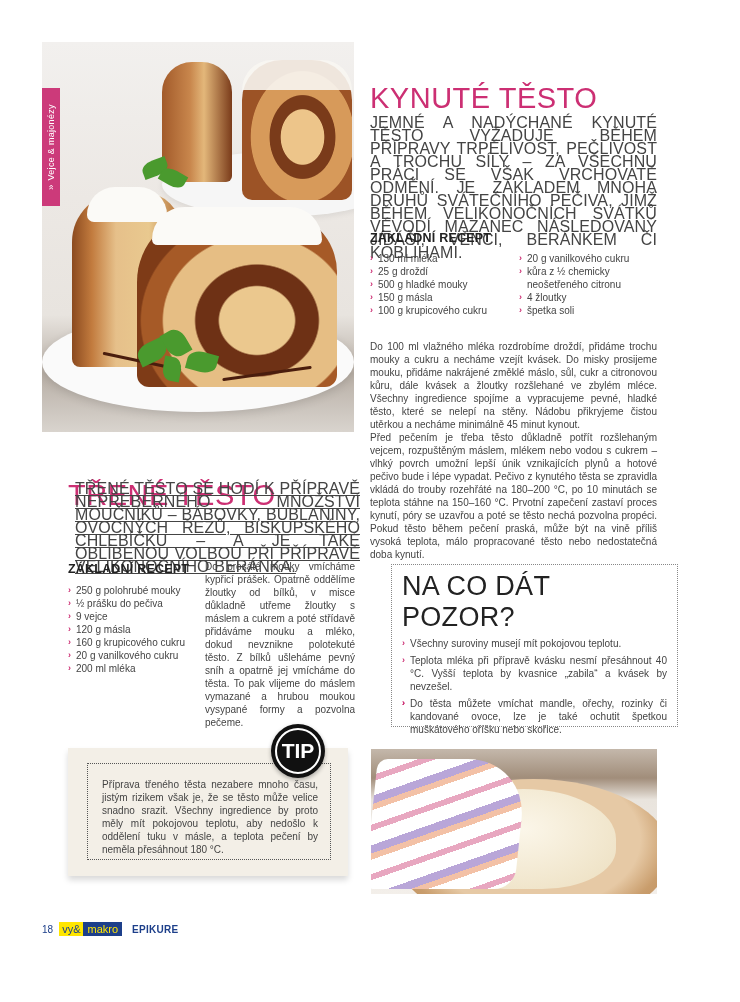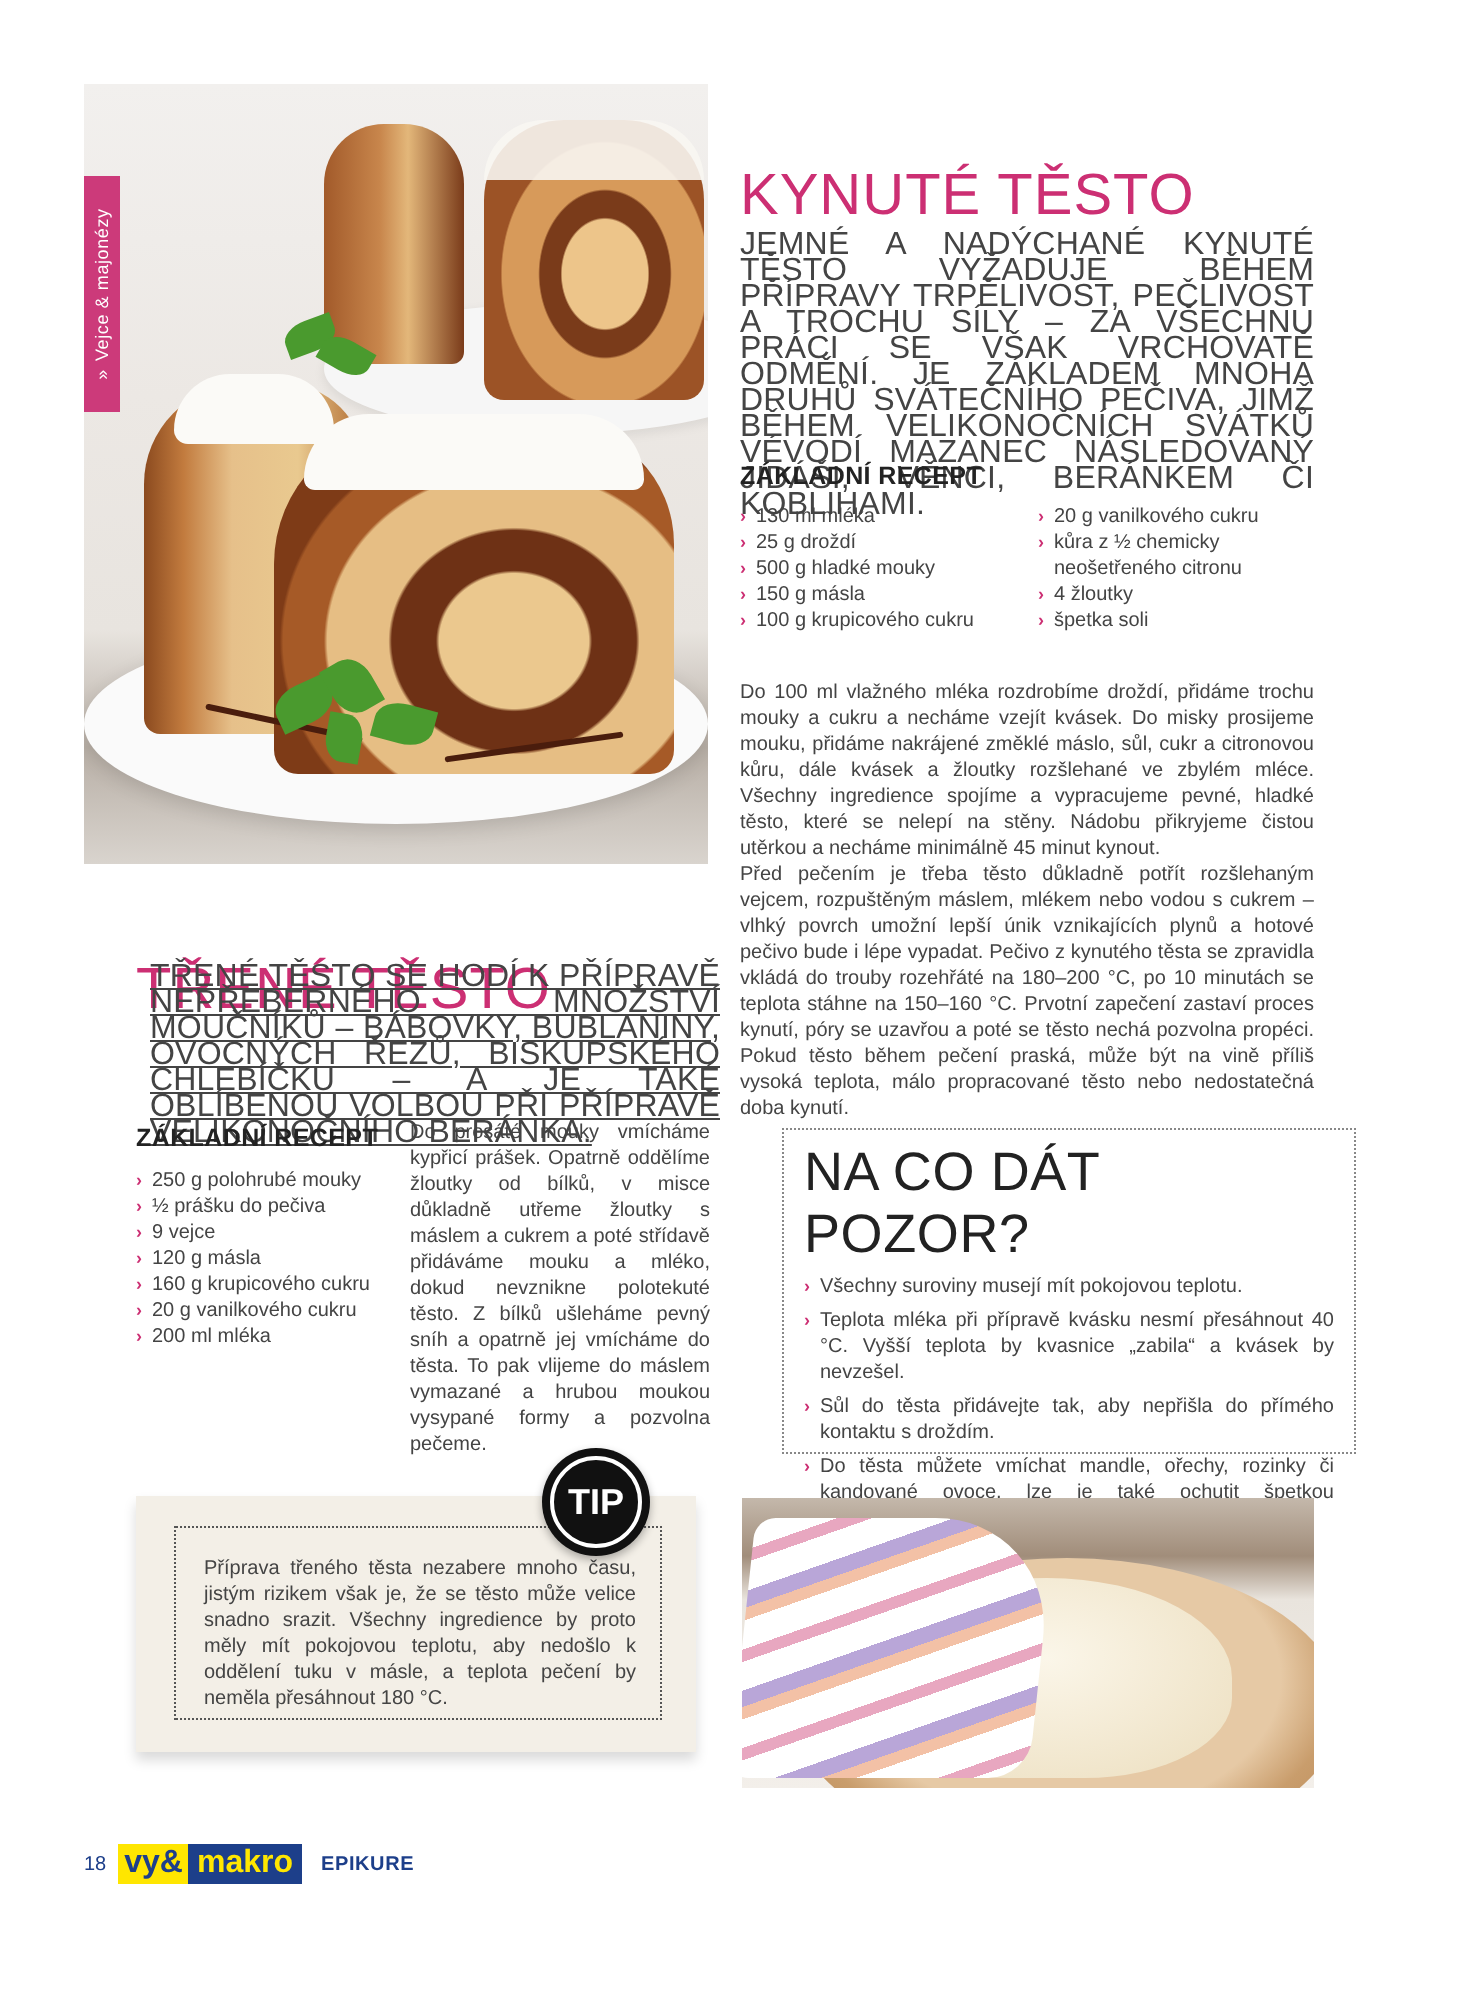--- a/index.html
+++ b/index.html
@@ -39,34 +39,34 @@
   .caution h3 { font-size: 27px; font-weight: normal; color: #222; margin-bottom: 4px; letter-spacing: 0.3px; }
   .caution ul { list-style: none; font-size: 10px; line-height: 13px; color: #444; }
   .caution li { padding-left: 8px; position: relative; margin-bottom: 4px; text-align: justify; }
   .caution li .bul { position: absolute; left: 0; top: 0; color: #cc2f73; font-weight: bold; font-size: 9px; }
 
   
   .tip-box { left: 68px; top: 748px; width: 280px; height: 128px; background: #f3efe7; box-shadow: 0 4px 6px rgba(0,0,0,0.15); }
   .tip-inner { position: absolute; left: 19px; top: 15px; width: 244px; height: 97px; border: 1.5px dotted #555; padding: 14px 12px 0 14px; }
   .tip-text { font-size: 10px; line-height: 13px; color: #444; text-align: justify; }
   .tip-badge { left: 271px; top: 724px; width: 54px; height: 54px; border-radius: 50%; background: #111; display: flex; align-items: center; justify-content: center; box-shadow: 0 2px 4px rgba(0,0,0,0.3); }
-  .tip-badge-ring { width: 46px; height: 46px; border-radius: 50%; border: 2px solid #fff; display: flex; align-items: center; justify-content: center; color: #fff; font-size: 18px; font-weight: bold; }
+  .tip-badge-ring { width: 46px; height: 46px; border-radius: 50%; border: 2px solid #fff; display: flex; align-items: center; justify-content: center; color: #fff; font-size: 21px; font-weight: bold; }
 
   
   .photo-dough { left: 371px; top: 749px; width: 286px; height: 145px; overflow: hidden;
     background: linear-gradient(180deg, #c4b8ab 0%, #a18d7a 20%, #e9e4dd 35%, #f3efea 100%); }
   .bowl { left: 25px; top: 30px; width: 275px; height: 150px; border-radius: 50%; background: radial-gradient(ellipse at 50% 40%, #e6c9a5 0 55%, #c99d6c 70%, #b58352 100%); }
   .dough { left: 60px; top: 40px; width: 185px; height: 100px; border-radius: 50% 50% 40% 40%; background: radial-gradient(ellipse at 50% 40%, #fbf6e9, #efe3c7 80%); }
   .towel { left: 0px; top: 10px; width: 150px; height: 130px; border-radius: 10px 60px 20px 10px;
     background: repeating-linear-gradient(160deg, #fff 0 14px, #e8a7c0 14px 20px, #fff 20px 34px, #b9a6d8 34px 42px, #f3c1a6 42px 48px); transform: skewX(-6deg); }
 
   
   .footer { left: 42px; top: 922px; display: flex; align-items: center; gap: 6px; font-size: 10px; }
   .page-num { color: #1d3f8a; }
-  .logo { display: flex; font-weight: bold; font-size: 16px; }
+  .logo { display: flex; font-weight: normal; font-size: 11px; }
   .logo-vy { background: #ffe600; color: #1d3f8a; padding: 1px 3px; }
   .logo-makro { background: #1d3f8a; color: #ffe600; padding: 1px 4px; }
   .mag { color: #1d3f8a; font-weight: bold; letter-spacing: 0.3px; margin-left: 4px; }
 </style>
 </head>
 <body>
 
 <div class="abs photo-cake">
   <div class="abs plate-back"></div>
   <div class="abs cake-back1"></div>
@@ -128,21 +128,21 @@
   <li><span class="bul">›</span><span>20 g vanilkového cukru</span></li>
   <li><span class="bul">›</span><span>200 ml mléka</span></li>
 </ul>
 <p class="abs body" style="left:205px;top:560px;width:150px;">Do prosáté mouky vmícháme kypřicí prášek. Opatrně oddělíme žloutky od bílků, v misce důkladně utřeme žloutky s máslem a cukrem a poté střídavě přidáváme mouku a mléko, dokud nevznikne polotekuté těsto. Z bílků ušleháme pevný sníh a opatrně jej vmícháme do těsta. To pak vlijeme do máslem vymazané a hrubou moukou vysypané formy a pozvolna pečeme.</p>
 
 <div class="abs caution">
   <h3>NA CO DÁT POZOR?</h3>
   <ul>
     <li><span class="bul">›</span><span>Všechny suroviny musejí mít pokojovou teplotu.</span></li>
     <li><span class="bul">›</span><span>Teplota mléka při přípravě kvásku nesmí přesáhnout 40 °C. Vyšší teplota by kvasnice „zabila“ a kvásek by nevzešel.</span></li>
-    <li><span class="bul">›</span><span>Sůl do těsta přidávejte tak, aby nepřišla do přímého kontaktu s droždím.</span></li>
+    <li><span class="bul">›</span></li>
     <li><span class="bul">›</span><span>Do těsta můžete vmíchat mandle, ořechy, rozinky či kandované ovoce, lze je také ochutit špetkou muškátového oříšku nebo skořice.</span></li>
   </ul>
 </div>
 
 <div class="abs tip-box">
   <div class="tip-inner">
     <p class="tip-text">Příprava třeného těsta nezabere mnoho času, jistým rizikem však je, že se těsto může velice snadno srazit. Všechny ingredience by proto měly mít pokojovou teplotu, aby nedošlo k oddělení tuku v másle, a teplota pečení by neměla přesáhnout 180 °C.</p>
   </div>
 </div>
 <div class="abs tip-badge">

